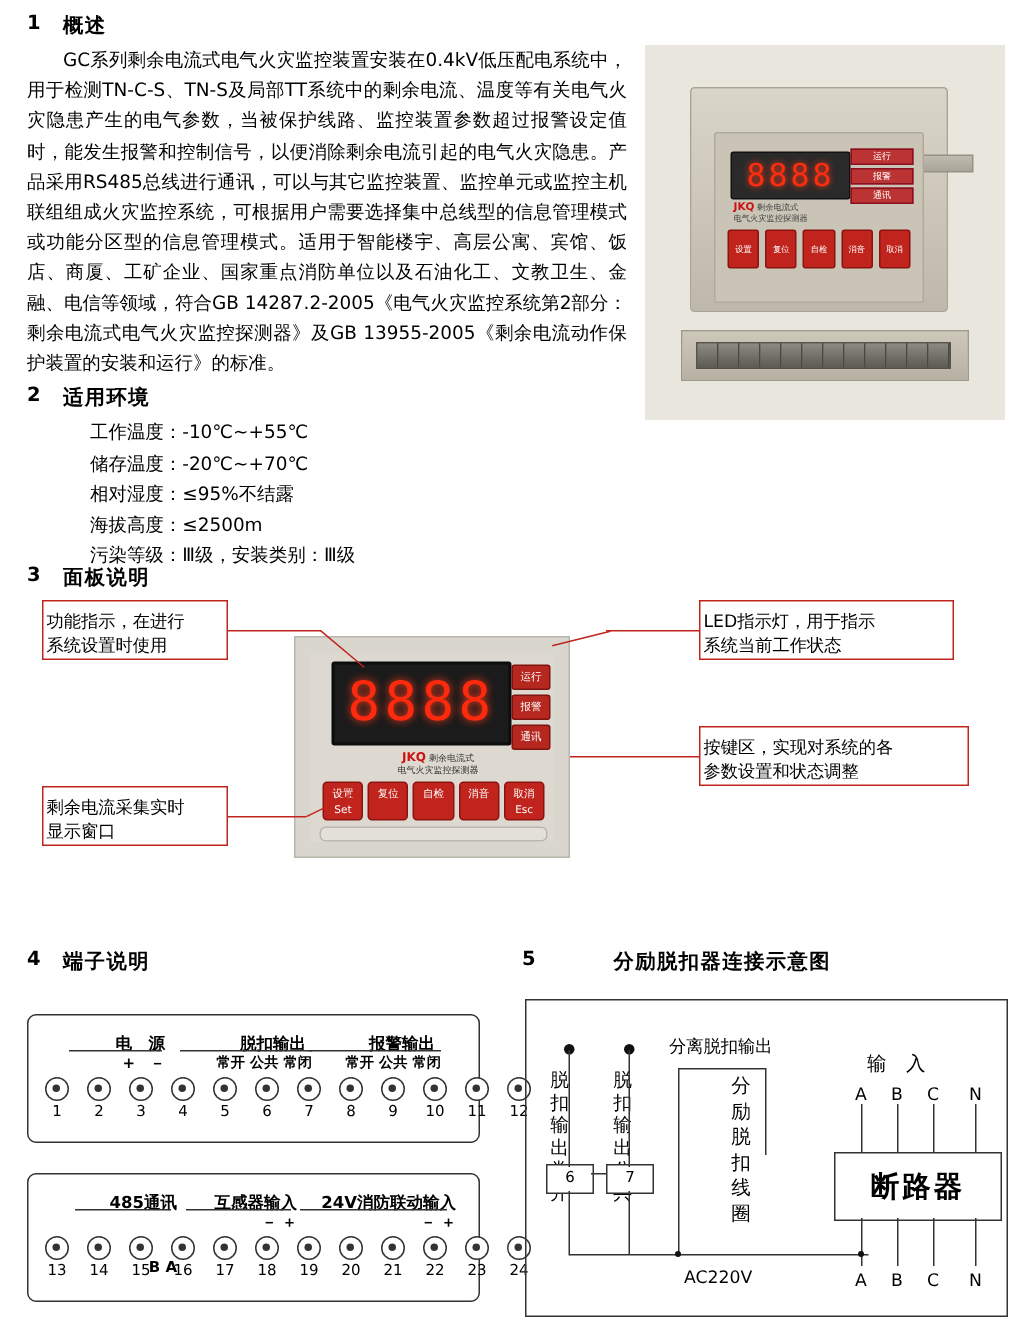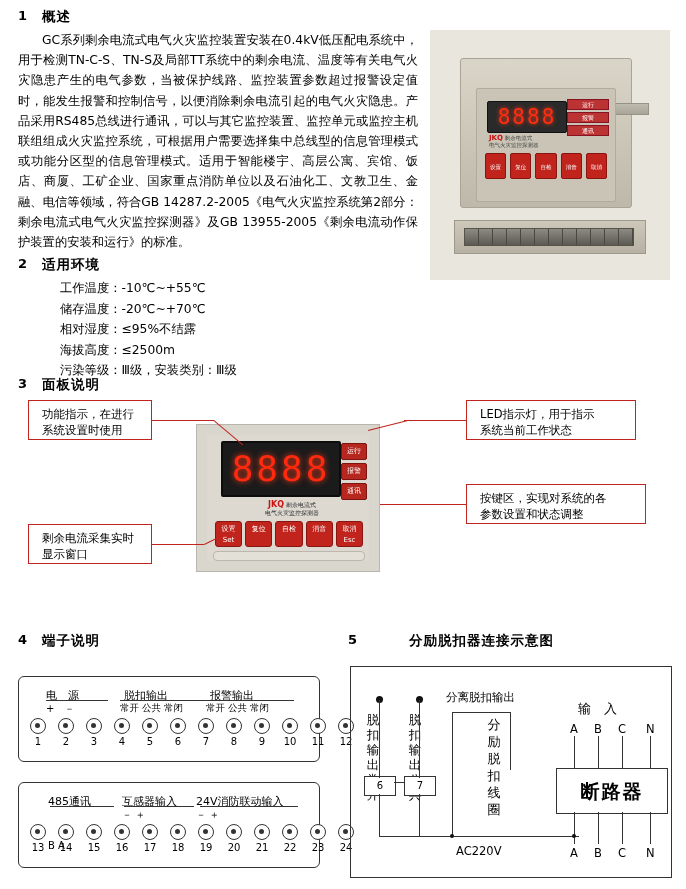--- a/index.html
+++ b/index.html
@@ -91,27 +91,27 @@
     color:#fff;font-size:7px;text-align:center;line-height:11px;padding-top:2px;
     box-sizing:border-box;
   }
   .panel-keys span em{display:block;font-style:normal;font-size:7px;}
   .panel-base{position:absolute;left:6px;top:116px;width:150px;height:8px;
     border:1px solid #bbb7af;border-radius:4px;background:#e3e0d8;}
 
   
   .callout{
     position:absolute;border:1px solid #c0241c;background:#fff;
-    font-size:11.5px;line-height:16px;padding:5px 13px;box-sizing:border-box;
+    font-size:11.5px;line-height:16px;padding:5px 2px;box-sizing:border-box;
   }
   .lead{position:absolute;background:#c0241c;height:1px;transform-origin:0 0;}
 
   
   .tb{position:absolute;border:1px solid #333;border-radius:6px;background:#fff;}
-  .tb-label{position:absolute;font-size:11px;text-align:left;}
+  .tb-label{position:absolute;font-size:11px;text-align:right;font-weight:bold;}
   .pins{position:absolute;display:flex;}
   .pin{width:28px;text-align:center;font-size:10px;}
   .pin .hole{
     width:14px;height:14px;margin:0 auto 2px;border:1px solid #333;border-radius:50%;
     background:#fff;position:relative;
   }
   .pin .hole:after{content:"";position:absolute;left:4px;top:4px;width:5px;height:5px;
     background:#333;border-radius:50%;}
   .divline{position:absolute;background:#333;height:1px;}
 

